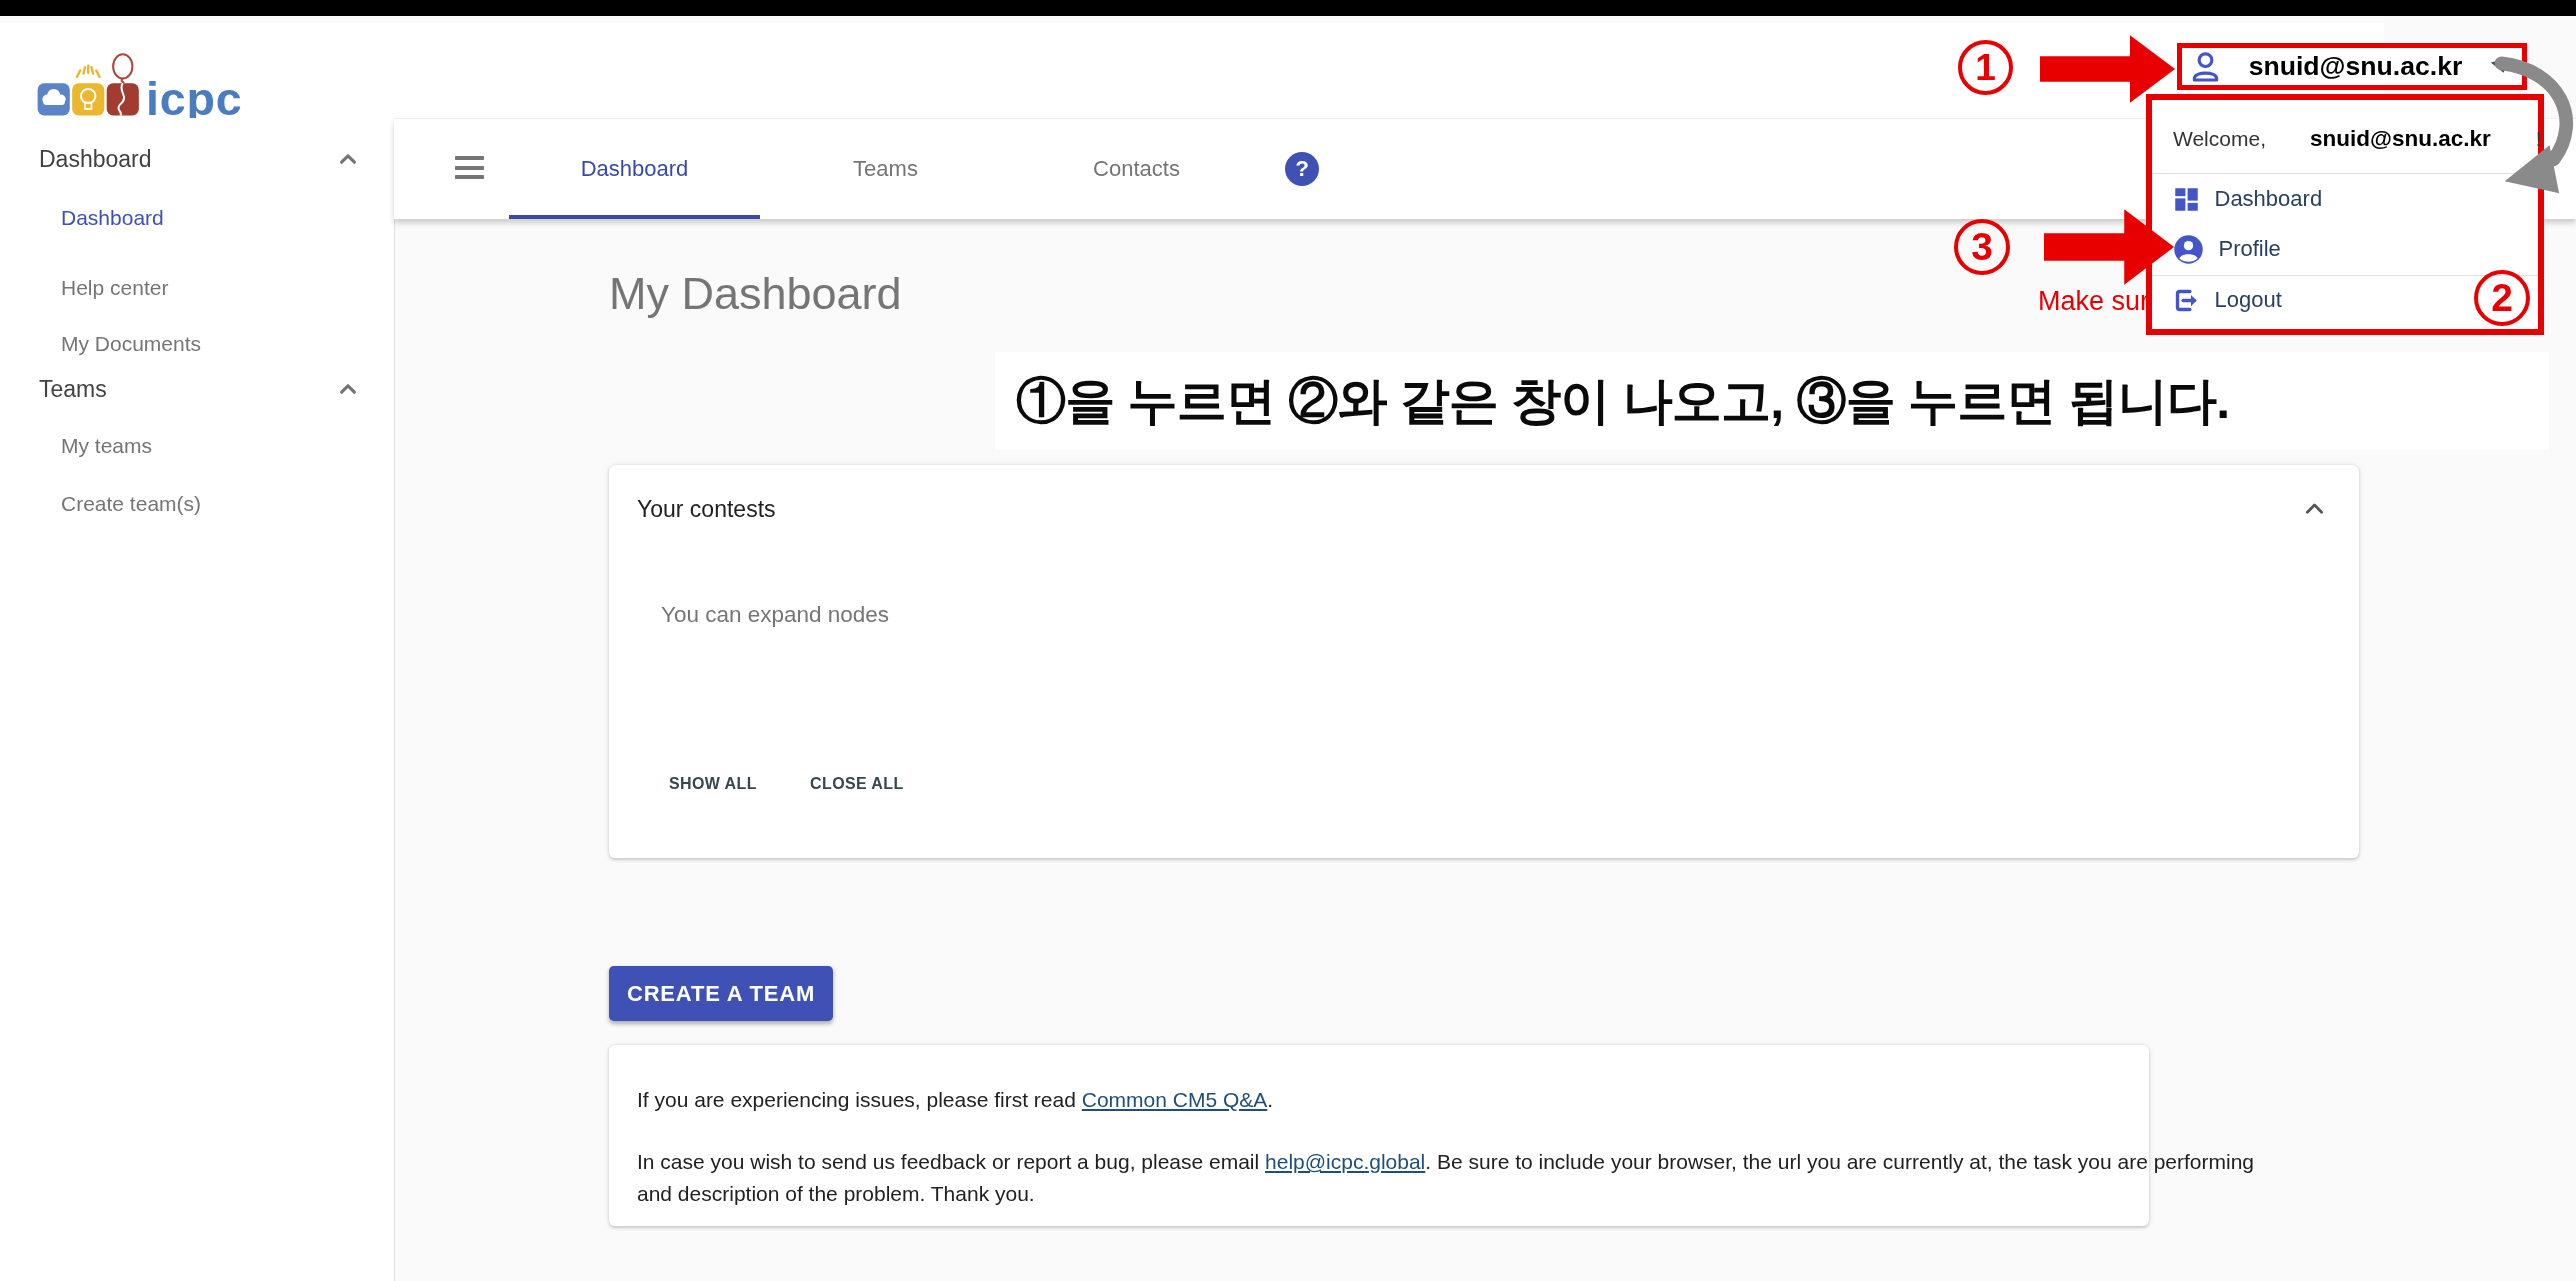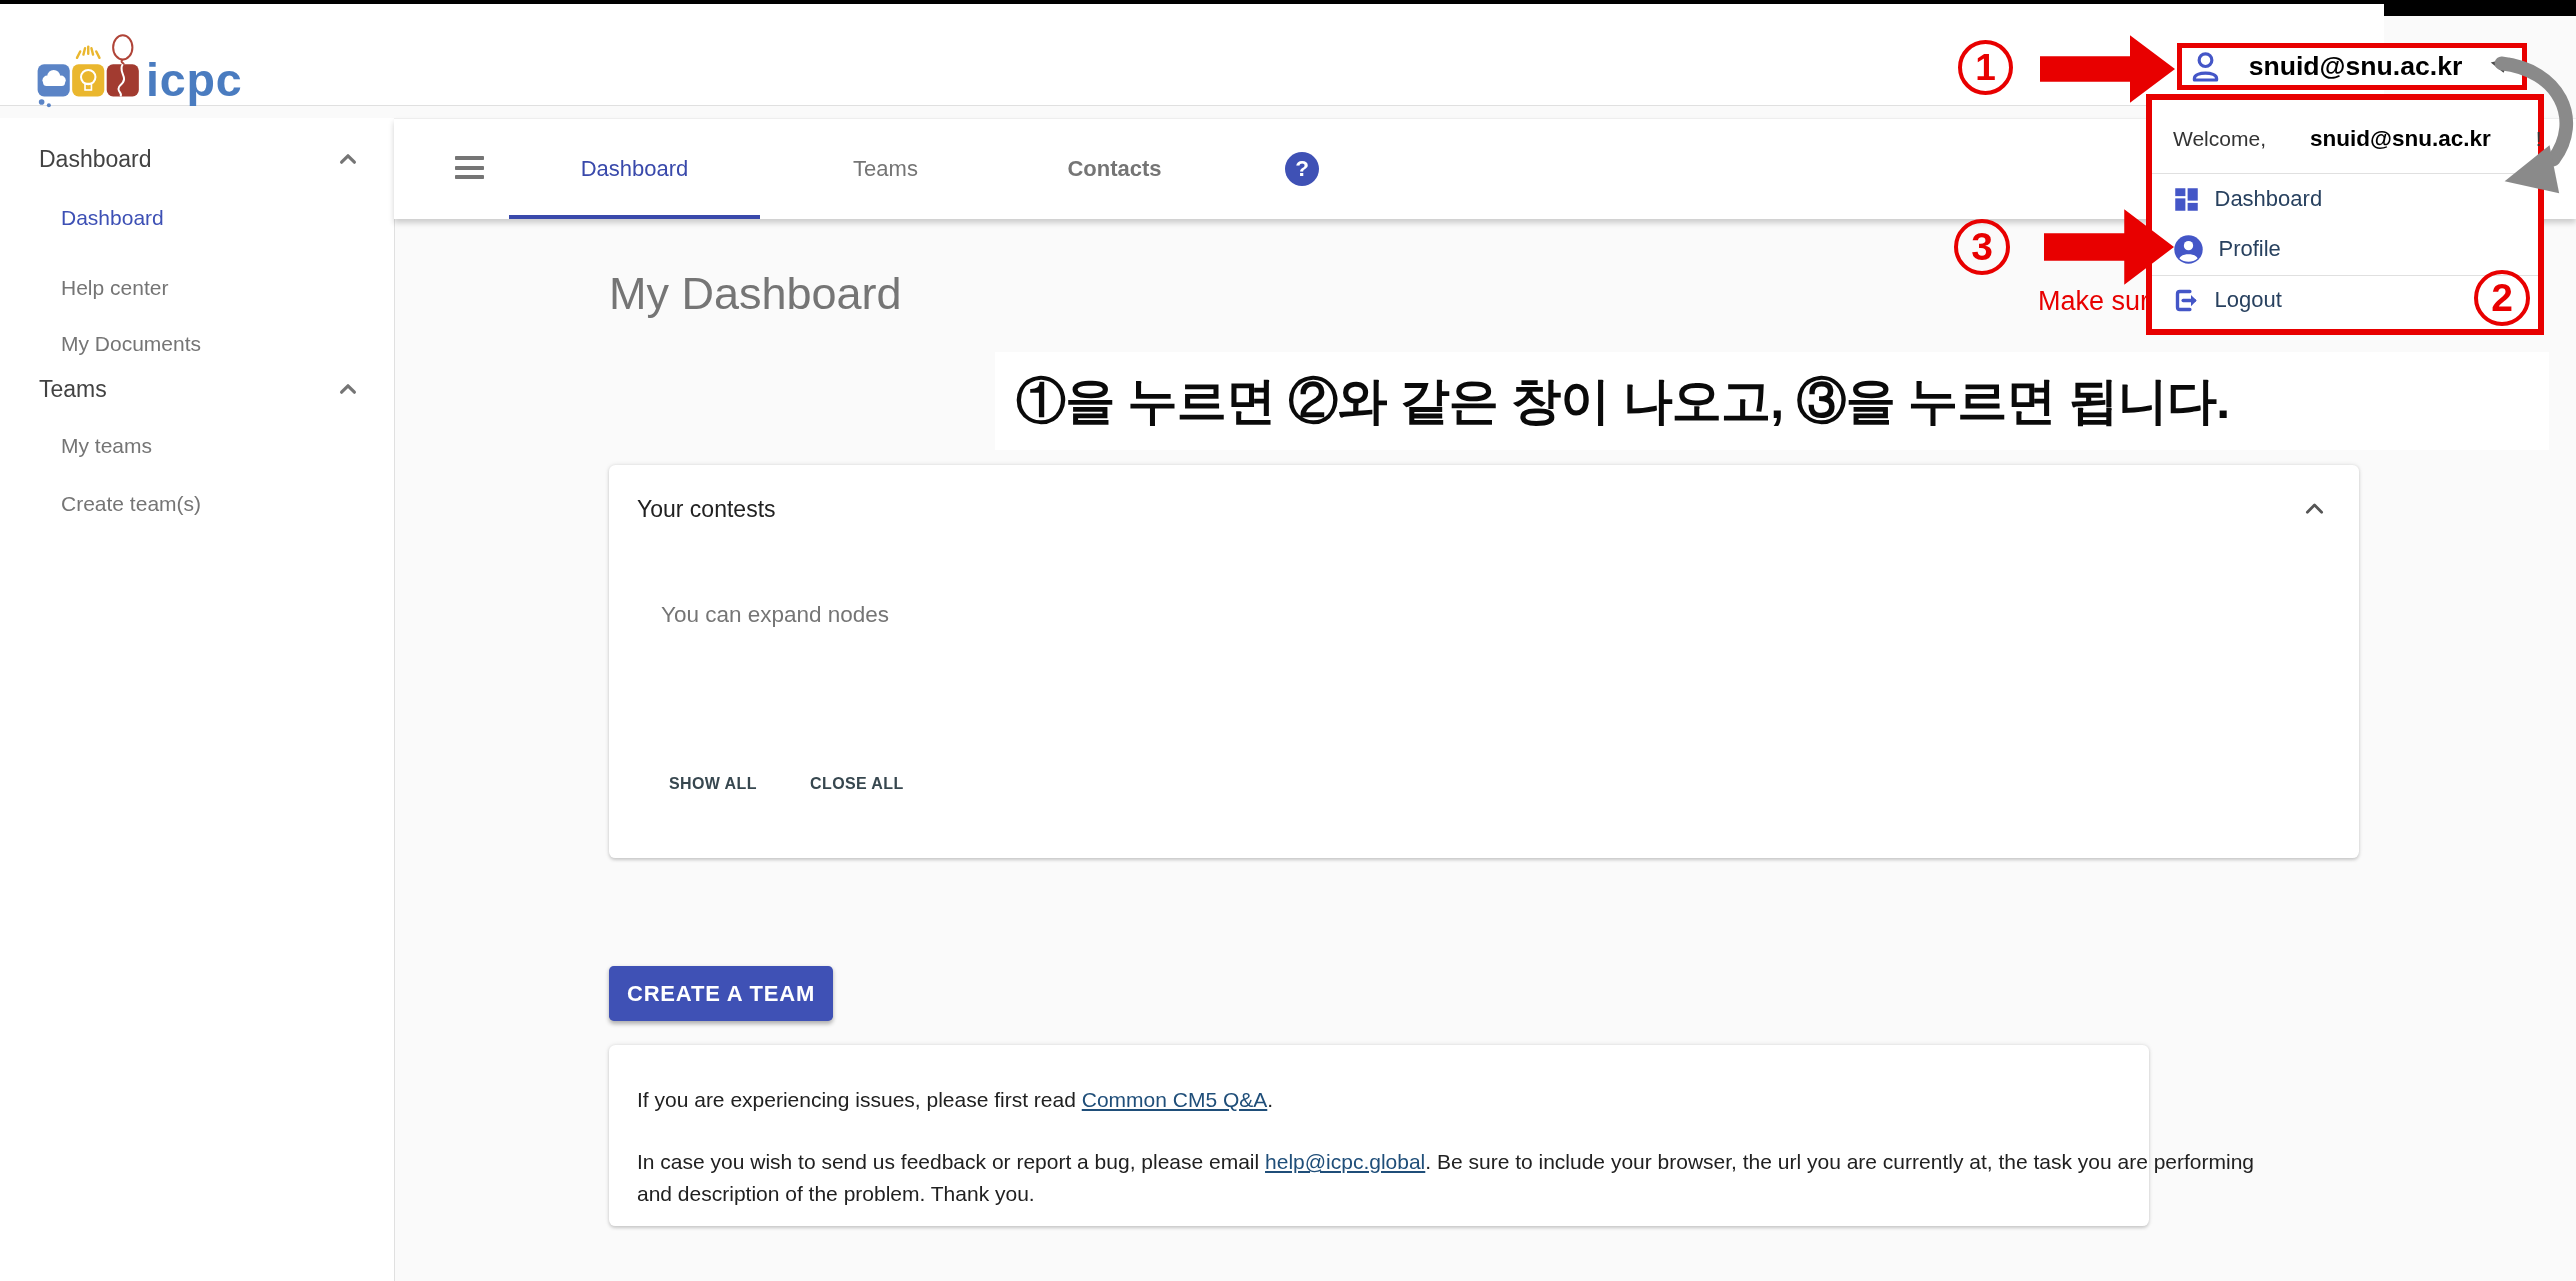--- a/index.html
+++ b/index.html
@@ -1,21 +1,21 @@
 <!DOCTYPE html>
 <html style="font-size:13px"><head>
 <meta charset="utf-8">
 <style>
   html,body{margin:0;padding:0;}
   body{font-family:"Liberation Sans", sans-serif;}
   .screen{position:relative;width:2576px;height:1281px;background:#fafafa;overflow:hidden;}
 
   
   .topbar{position:absolute;left:0;top:0;width:2576px;height:16px;background:#000;}
-  .header{position:absolute;left:0;top:4px;width:2384px;height:101px;background:#fff;border-bottom:0.8px solid #e0e0e0;text-decoration:underline;}
+  .header{position:absolute;left:0;top:23px;width:2384px;height:101px;background:#fff;border-bottom:0.8px solid #e0e0e0;text-decoration:underline;}
   .logo{position:absolute;left:32px;top:22.5px;}
 
   .sidebar{position:absolute;left:0;top:118px;width:394px;height:1163px;background:#fff;border-right:0.8px solid #e0e0e0;}
   .side-row{position:absolute;left:0;width:394px;height:58px;display:flex;align-items:center;cursor:pointer;}
   .side-header{font-size:23px;color:#424242;padding-left:39px;}
   .side-sub{font-size:21px;color:#757575;padding-left:61px;}
   .side-sub.active{color:#3d50b5;}
   .side-chevron{position:absolute;right:34px;top:17px;}
 
   .navbar{position:absolute;left:394px;top:118px;width:2182px;height:100px;background:#fff;border-top:0.8px solid #eee;
@@ -146,21 +146,21 @@
   </div>
 
   <div class="navbar">
     <div class="hamburger">
         <span></span>
         <span></span>
         <span></span>
       </div>
     <div class="tab active" style="left:115px;">Dashboard</div>
     <div class="tab" style="left:366px;">Teams</div>
-    <div class="tab" style="left:595px;font-weight:bold;">Contacts</div>
+    <div class="tab" style="left:617px;">Contacts</div>
     <div class="tab-underline"></div>
     <div class="help-circle">?</div>
   </div>
 
   <div class="page-title">My Dashboard</div>
 
   <div class="ko-band">①을 누르면 ②와 같은 창이 나오고, ③을 누르면 됩니다.</div>
 
   <div class="card contests-card">
     <span style="position:absolute;left:28px;top:31px;font-size:23px;color:#212121;">Your contests</span>

